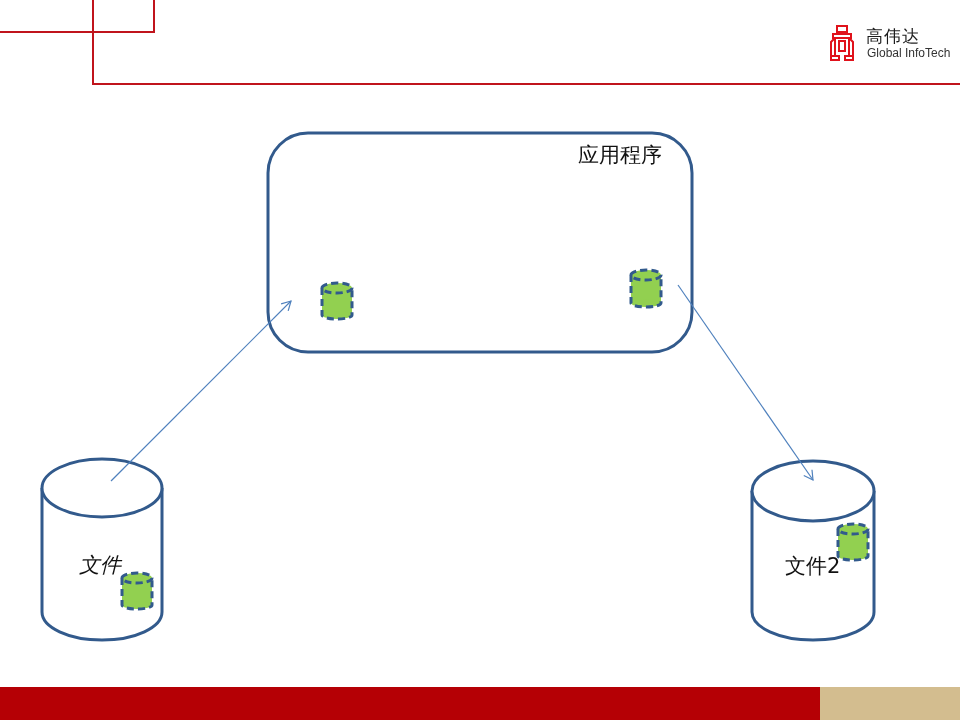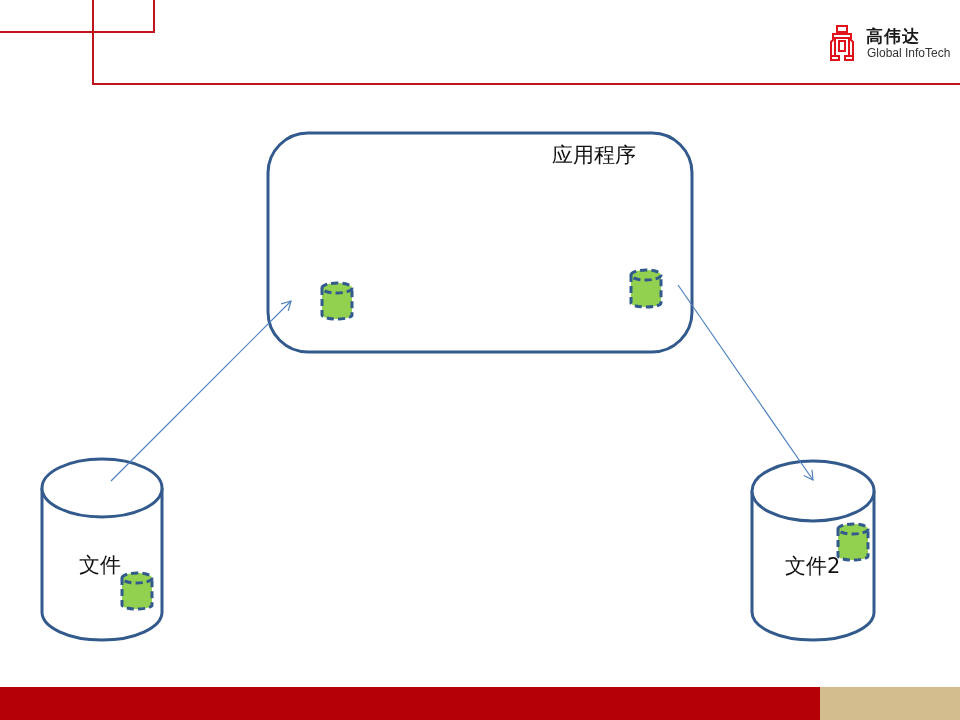--- a/index.html
+++ b/index.html
@@ -3,21 +3,21 @@
   <meta charset="utf-8">
   <style>
     html, body { margin: 0; padding: 0; }
     body {
       width: 960px; height: 720px; position: relative; overflow: hidden;
       background: #ffffff;
       font-family: "DejaVu Sans", "Liberation Sans", sans-serif;
     }
     .frame { position: absolute; background: #c0141c; }
     .logo { position: absolute; left: 826px; top: 24px; width: 120px; height: 40px; }
-    .logo-cn { position: absolute; left: 40px; top: 1px; font-size: 17px; font-weight: bold; color: #1a1a1a; letter-spacing: 1px; white-space: nowrap; }
+    .logo-cn { position: absolute; left: 40px; top: 1px; font-size: 17px; font-weight: normal; color: #1a1a1a; letter-spacing: 1px; white-space: nowrap; }
     .logo-en { position: absolute; left: 41px; top: 22px; font-size: 12px; color: #333; font-family: "Liberation Sans", sans-serif; white-space: nowrap; }
     .label { position: absolute; color: #111; font-size: 21px; white-space: nowrap; }
     .bar-red { position: absolute; left: 0; top: 687px; width: 820px; height: 33px; background: #b50005; }
     .bar-tan { position: absolute; left: 820px; top: 687px; width: 140px; height: 33px; background: #d3bd8f; }
     svg.diagram { position: absolute; left: 0; top: 0; }
   </style>
 </head>
 <body>
 
 <div class="frame" style="left:0;top:31px;width:155px;height:2px;"></div>
@@ -85,18 +85,18 @@
   </g>
   <g transform="translate(838,523)">
     <rect x="0" y="6" width="30" height="27" fill="#92d050"></rect>
     <ellipse cx="15" cy="33" rx="15" ry="4" fill="#92d050"></ellipse>
     <ellipse cx="15" cy="6" rx="15" ry="5" fill="#92d050"></ellipse>
     <path d="M0 6 V33 A15 4 0 0 0 30 33 V6" fill="none" stroke="#325a8c" stroke-width="3" stroke-dasharray="7 4"></path>
     <ellipse cx="15" cy="6" rx="15" ry="5" fill="none" stroke="#325a8c" stroke-width="3" stroke-dasharray="7 4"></ellipse>
   </g>
 </svg>
 
-<span class="label" style="left:552px;top:141px;">应用程序</span>
-<span class="label" style="left:79px;top:551px;">文件</span>
+<span class="label" style="left:578px;top:141px;">应用程序</span>
+<span class="label" style="left:79px;top:551px;font-style:italic;">文件</span>
 <span class="label" style="left:785px;top:552px;">文件2</span>
 
 <div class="bar-red"></div>
 <div class="bar-tan"></div>
 
 </body></html>

